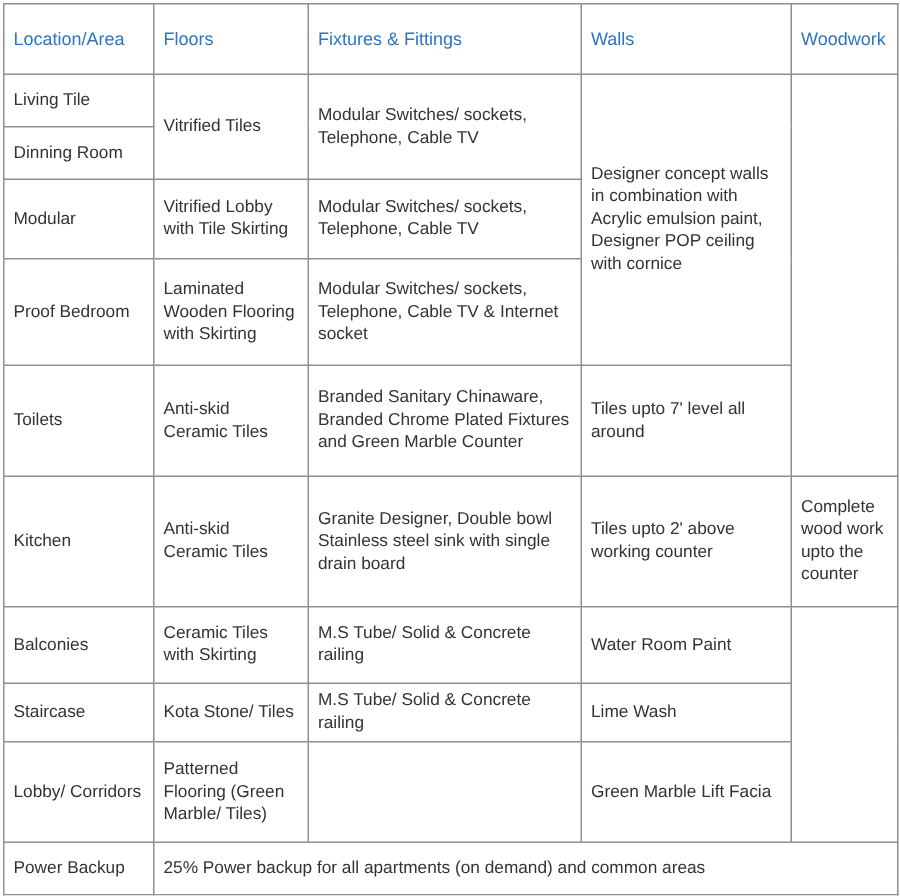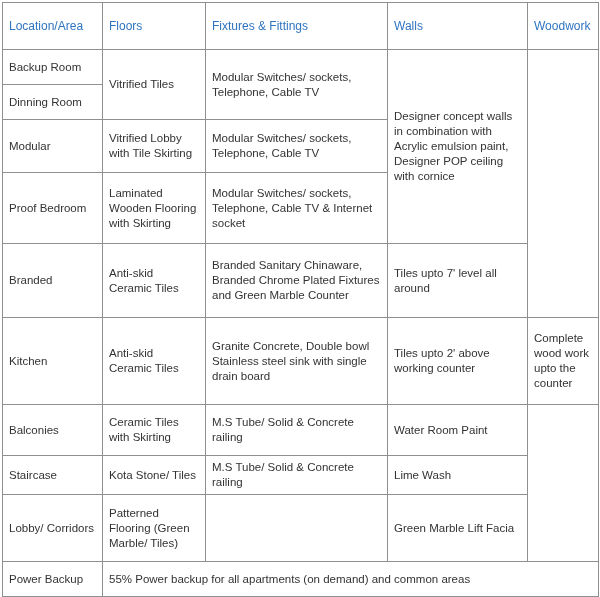--- a/index.html
+++ b/index.html
@@ -73,21 +73,21 @@
         <th class="hdr">Location/Area</th>
         <th class="hdr">Floors</th>
         <th class="hdr">Fixtures &amp; Fittings</th>
         <th class="hdr">Walls</th>
         <th class="hdr">Woodwork</th>
       </tr>
     </thead>
     <tbody>
 
       <tr>
-        <td style="height:26px">Backup Room</td>
+        <td style="height:26px">Living Tile</td>
         <td rowspan="2">Vitrified Tiles</td>
         <td rowspan="2">Modular Switches/ sockets, Telephone, Cable TV</td>
         <td rowspan="4">Designer concept walls in combination with Acrylic emulsion paint, Designer POP ceiling with cornice</td>
         <td rowspan="5" class="empty-cell"></td>
       </tr>
 
       <tr>
         <td style="height:26px">Dinning Room</td>
       </tr>
 
@@ -97,30 +97,30 @@
         <td>Modular Switches/ sockets, Telephone, Cable TV</td>
       </tr>
 
       <tr>
         <td style="height:62px">Proof Bedroom</td>
         <td>Laminated Wooden Flooring with Skirting</td>
         <td>Modular Switches/ sockets, Telephone, Cable TV &amp; Internet socket</td>
       </tr>
 
       <tr>
-        <td style="height:65px">Branded</td>
+        <td style="height:65px">Toilets</td>
         <td>Anti-skid Ceramic Tiles</td>
         <td>Branded Sanitary Chinaware, Branded Chrome Plated Fixtures and Green Marble Counter</td>
         <td>Tiles upto 7' level all around</td>
       </tr>
 
       <tr>
         <td style="height:78px">Kitchen</td>
         <td>Anti-skid Ceramic Tiles</td>
-        <td>Granite Concrete, Double bowl Stainless steel sink with single drain board</td>
+        <td>Granite Designer, Double bowl Stainless steel sink with single drain board</td>
         <td>Tiles upto 2' above working counter</td>
         <td class="light">Complete wood work upto the counter</td>
       </tr>
 
       <tr>
         <td style="height:42px">Balconies</td>
         <td>Ceramic Tiles with Skirting</td>
         <td>M.S Tube/ Solid &amp; Concrete railing</td>
         <td>Water Room Paint</td>
         <td rowspan="3" class="light empty-cell"></td>
@@ -135,21 +135,21 @@
 
       <tr>
         <td style="height:58px">Lobby/ Corridors</td>
         <td>Patterned Flooring (Green Marble/ Tiles)</td>
         <td class="empty-cell"></td>
         <td>Green Marble Lift Facia</td>
       </tr>
 
       <tr>
         <td style="height:26px">Power Backup</td>
-        <td colspan="4">55% Power backup for all apartments (on demand) and common areas</td>
+        <td colspan="4">25% Power backup for all apartments (on demand) and common areas</td>
       </tr>
 
       <tr>
         <td style="height:26px">Structure</td>
         <td colspan="4">Earthquake Resistant RCC Framed Structure</td>
       </tr>
 
     </tbody>
   </table>
 </div>

